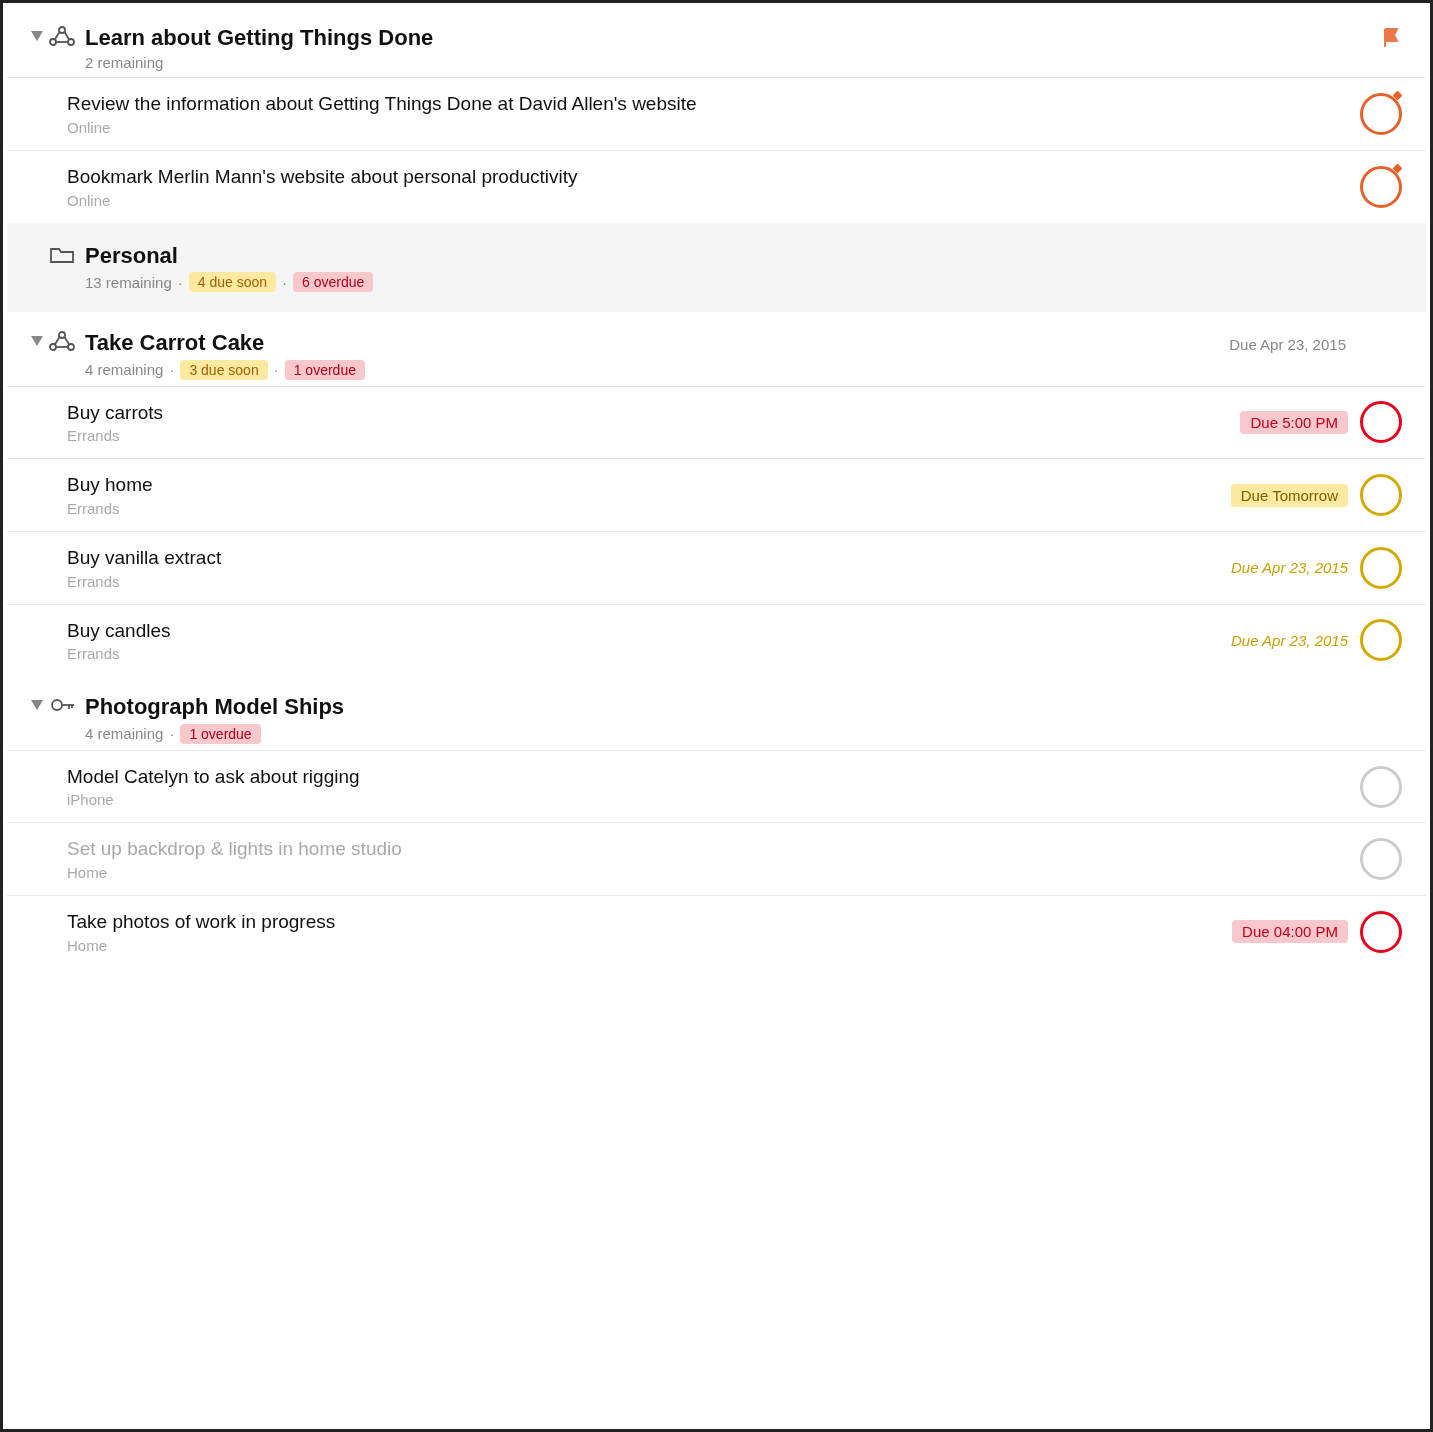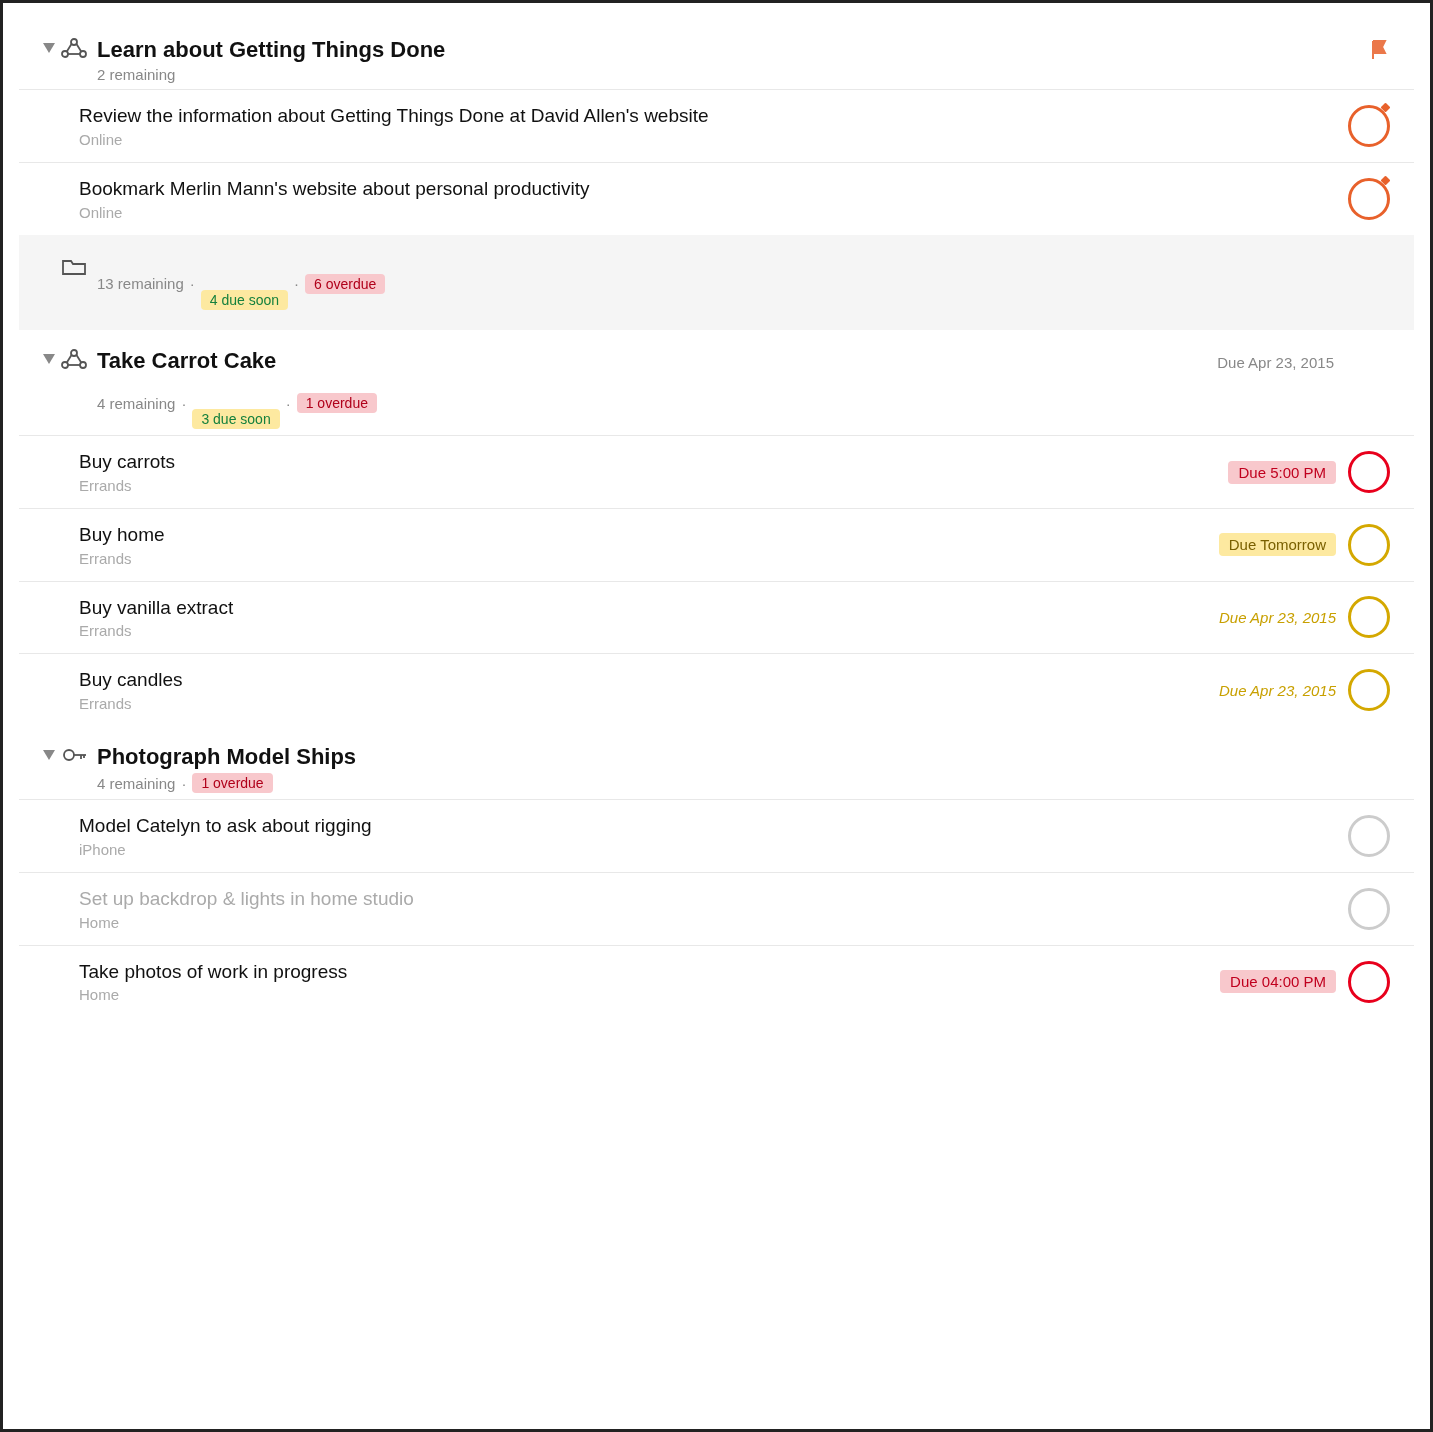--- a/index.html
+++ b/index.html
@@ -6,21 +6,21 @@
     body {
       font-family: -apple-system, BlinkMacSystemFont, "Helvetica Neue", Arial, sans-serif;
       background: #fff;
       color: #222;
       width: 1433px;
       min-height: 1432px;
       border: 3px solid #222;
     }
 
     .container {
-      padding: 16px;
+      padding: 4px;
     }
 
     
     .project-header {
       display: flex;
       align-items: flex-start;
       padding: 18px 24px 6px 24px;
       position: relative;
     }
 
@@ -70,22 +70,21 @@
     .badge {
       display: inline-block;
       padding: 2px 9px;
       border-radius: 4px;
       font-size: 14px;
       font-weight: 500;
     }
 
     .badge-soon {
       background: #fde9a0;
-      color: #15803d;
-      margin-top: 32px;
+      color: #a16207;
     }
 
     .badge-overdue {
       background: #f8c8cc;
       color: #b0001a;
     }
 
     .project-due {
       position: absolute;
       right: 80px;
@@ -219,20 +218,21 @@
       </div>
     </div>
     <div class="project-header shaded">
     <span class="project-toggle" style="opacity:0;pointer-events:none;"><svg width="12" height="10" viewBox="0 0 12 10">
           <polygon points="0,0 12,0 6,10" fill="#888"></polygon>
         </svg></span>
     <span class="project-icon"><svg width="26" height="20" viewBox="0 0 26 20" fill="none" xmlns="http://www.w3.org/2000/svg">
     <path d="M2 5h8l2 3h12v10H2V5z" stroke="#555" stroke-width="1.8" fill="none"></path>
   </svg></span>
     <div class="project-info">
+      <div class="project-title">Personal</div>
       <div class="project-meta"><span>13 remaining</span> · <span class="badge badge-soon">4 due soon</span> · <span class="badge badge-overdue">6 overdue</span></div>
     </div>
 
   </div>
     <div class="project-header">
     <span class="project-toggle"><svg width="12" height="10" viewBox="0 0 12 10">
           <polygon points="0,0 12,0 6,10" fill="#888"></polygon>
         </svg></span>
     <span class="project-icon"><svg width="26" height="20" viewBox="0 0 26 20" fill="none" xmlns="http://www.w3.org/2000/svg">
     <circle cx="13" cy="4" r="3" stroke="#555" stroke-width="1.8"></circle>

